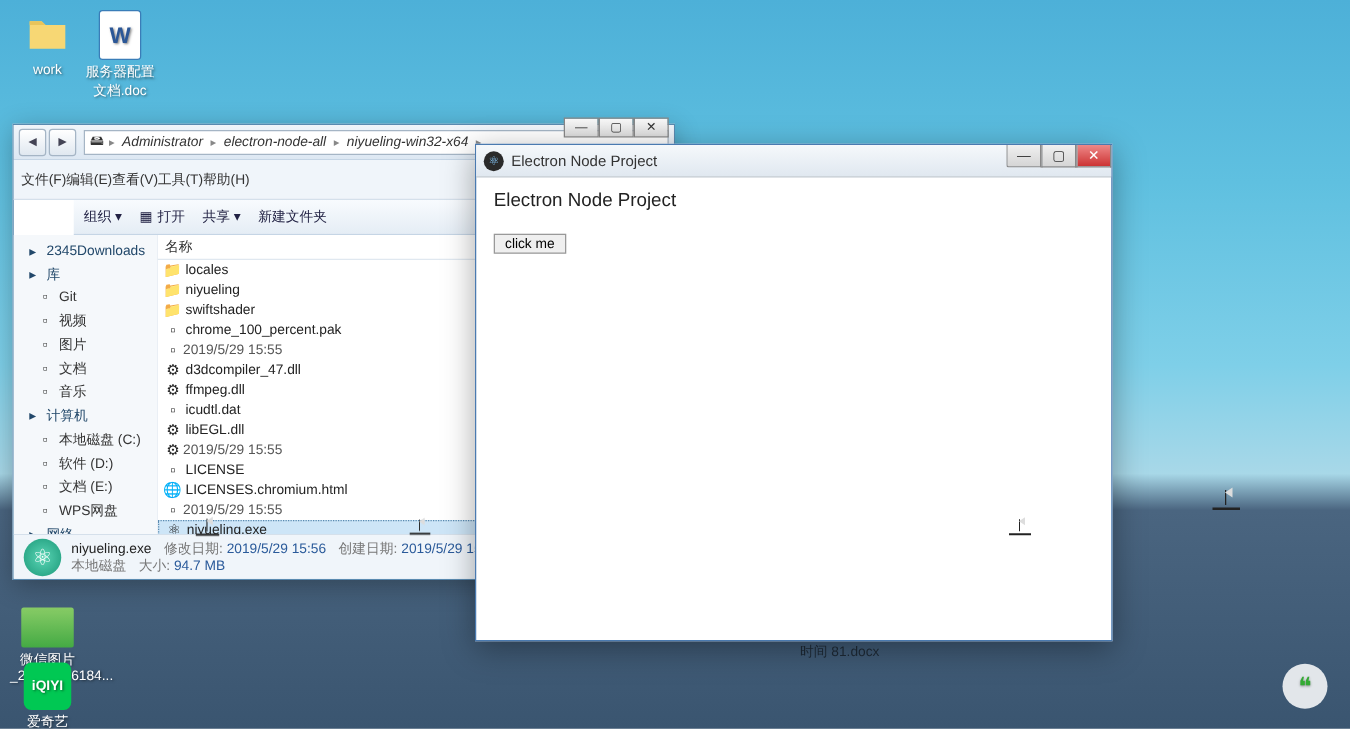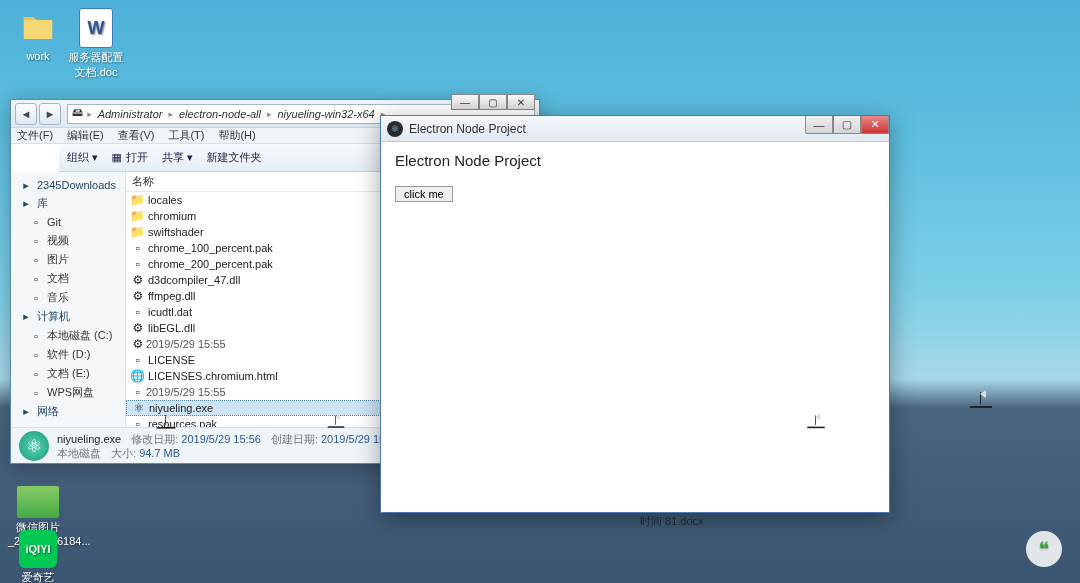--- a/index.html
+++ b/index.html
@@ -16,21 +16,21 @@
 .di-iqiyi .ico { background: #00c853; border-radius: 6px; width: 38px; height: 38px; color: #fff; font-size: 11px; font-weight: bold; }
 
 
 .explorer { position: absolute; top: 99px; left: 10px; width: 530px; height: 365px; background: #fff; border: 1px solid #5a8ab0; box-shadow: 0 4px 20px rgba(0,0,0,0.3); display: flex; flex-direction: column; font-size: 12px; }
 .e-titlebar { height: 28px; background: linear-gradient(#f0f5fa, #dde8f3); display: flex; align-items: center; padding: 0 4px; border-bottom: 1px solid #c5d5e5; }
 .e-nav { display: flex; gap: 2px; margin-right: 6px; }
 .e-nav .nbtn { width: 22px; height: 22px; border: 1px solid #a5b5c5; border-radius: 3px; background: linear-gradient(#fff,#e0e8f0); display: flex; align-items: center; justify-content: center; font-size: 11px; color: #445; cursor: default; }
 .e-addr { flex: 1; height: 20px; background: #fff; border: 1px solid #a5b5c5; display: flex; align-items: center; font-size: 11px; color: #333; padding: 0 4px; gap: 4px; overflow: hidden; }
 .e-addr .crumb { padding: 0 2px; font-style: italic; }
 .e-addr .sep { color: #888; font-size: 9px; }
-.e-menubar { height: 16px; background: #f0f5fa; display: flex; align-items: center; padding: 0 6px; gap: 14px; font-size: 11px; color: #333; border-bottom: 1px solid #d5e0eb; }
+.e-menubar { height: 32px; background: #f0f5fa; display: flex; align-items: center; padding: 0 6px; gap: 0; font-size: 11px; color: #333; border-bottom: 1px solid #d5e0eb; }
 .e-toolbar { height: 28px; background: linear-gradient(#f8fbfe,#e5edf5); display: flex; align-items: center; padding: 0 8px; gap: 14px; font-size: 11px; color: #224; border-bottom: 1px solid #c5d5e5; margin-left: 48px; }
 .e-toolbar .tbtn { display: flex; align-items: center; gap: 4px; cursor: default; }
 .e-body { flex: 1; display: flex; overflow: hidden; background: #fff; }
 .e-side { width: 115px; background: #f5f8fb; border-right: 1px solid #d5e0eb; padding: 4px 0; overflow: auto; font-size: 11px; }
 .e-side .item { padding: 2px 6px 2px 18px; display: flex; align-items: center; gap: 4px; color: #333; white-space: nowrap; cursor: default; }
 .e-side .item.head { padding-left: 8px; font-weight: normal; color: #22486a; }
 .e-side .ic { width: 14px; height: 14px; display: inline-flex; align-items: center; justify-content: center; font-size: 11px; }
 .e-main { flex: 1; display: flex; flex-direction: column; overflow: hidden; }
 .e-cols { display: flex; height: 20px; border-bottom: 1px solid #e0e8f0; font-size: 11px; color: #333; }
 .e-cols div { padding: 2px 6px; border-right: 1px solid #e8eef5; }
@@ -198,36 +198,35 @@
         <div class="c-date">修改日期</div>
       </div>
       <div class="e-list" id="filelist">
           <div class="e-row">
             <span class="ic">📁</span>
             <span class="nm">locales</span>
             <span class="dt">2019/5/29 15:55</span>
           </div>
           <div class="e-row">
             <span class="ic">📁</span>
-            <span class="nm">chromium</span>
+            <span class="nm">niyueling</span>
             <span class="dt">2019/5/29 15:55</span>
           </div>
           <div class="e-row">
             <span class="ic">📁</span>
             <span class="nm">swiftshader</span>
             <span class="dt">2019/5/29 15:55</span>
           </div>
           <div class="e-row">
             <span class="ic">▫</span>
             <span class="nm">chrome_100_percent.pak</span>
             <span class="dt">2019/5/29 15:55</span>
           </div>
           <div class="e-row">
             <span class="ic">▫</span>
-            <span class="nm">chrome_200_percent.pak</span>
             <span class="dt">2019/5/29 15:55</span>
           </div>
           <div class="e-row">
             <span class="ic">⚙</span>
             <span class="nm">d3dcompiler_47.dll</span>
             <span class="dt">2019/5/29 15:55</span>
           </div>
           <div class="e-row">
             <span class="ic">⚙</span>
             <span class="nm">ffmpeg.dll</span>

